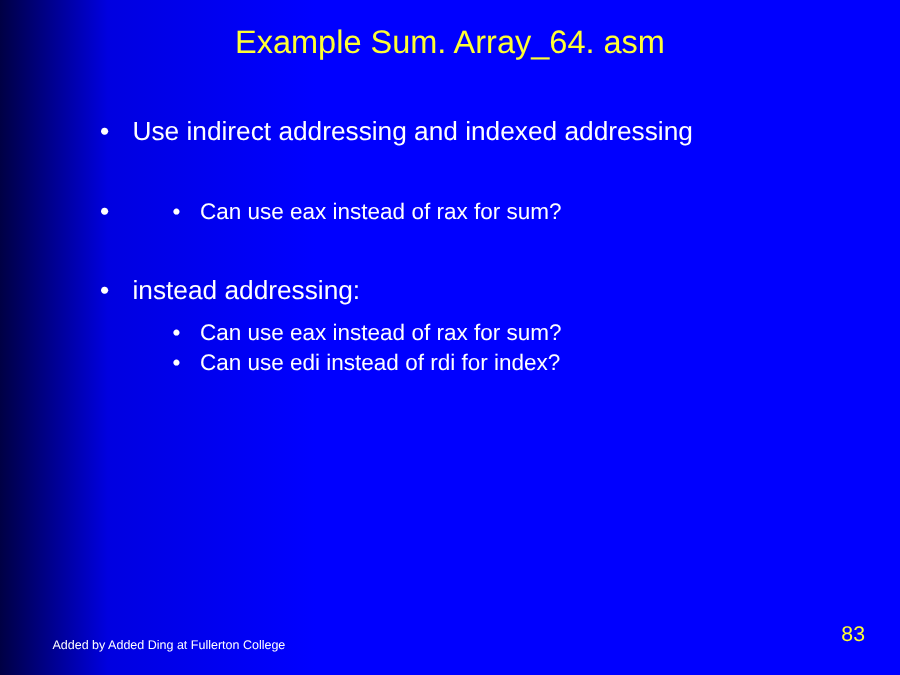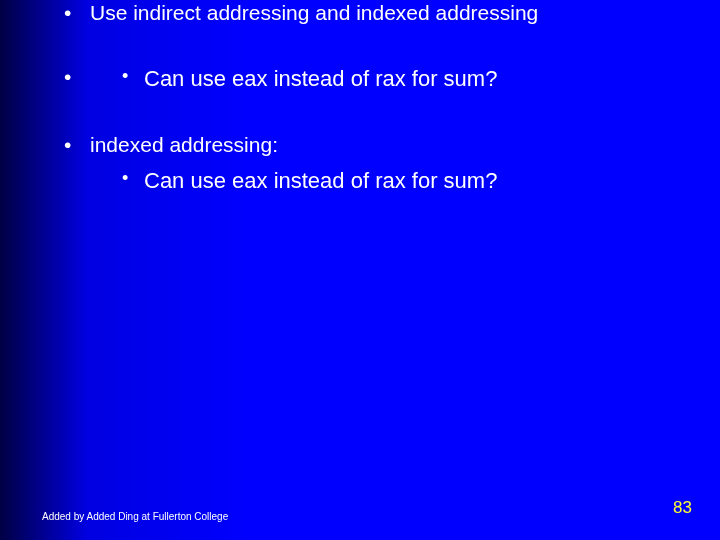--- a/index.html
+++ b/index.html
@@ -26,21 +26,21 @@
     font-weight: 400;
   }
   .content {
     padding-left: 60px;
     padding-right: 40px;
     color: #ffffff;
   }
   ul.lvl1 {
     list-style: none;
     padding: 0;
-    margin: 0;
+    margin: 16px;
   }
   ul.lvl1 > li {
     position: relative;
     padding-left: 30px;
     font-size: 21px;
     line-height: 1.25;
     margin-bottom: 38px;
   }
   ul.lvl1 > li::before {
     content: "•";
@@ -50,21 +50,21 @@
     font-size: 21px;
   }
   ul.lvl2 {
     list-style: none;
     padding: 0;
     margin: 8px 0 0 28px;
   }
   ul.lvl2 > li {
     position: relative;
     padding-left: 26px;
-    font-size: 22px;
+    font-size: 18px;
     line-height: 1.35;
   }
   ul.lvl2 > li::before {
     content: "•";
     position: absolute;
     left: 4px;
     top: 0;
     font-size: 18px;
   }
   .footer-left {
@@ -80,41 +80,45 @@
     bottom: 22px;
     color: #ffff33;
     font-size: 17px;
   }
 </style>
 </head>
 <body>
 
 <div class="slide">
 
+  <div class="title">Example Sum. Array_64. asm</div>
 
   <div class="content">
     <ul class="lvl1">
 
       <li>
         <span>Use indirect addressing and indexed addressing</span>
       </li>
 
       <li>
         <ul class="lvl2">
           <li>
             <span>Can use eax instead of rax for sum?</span>
           </li>
         </ul>
       </li>
 
       <li>
-        <span>indexed addressing:</span>
+        <span>instead addressing:</span>
         <ul class="lvl2">
           <li>
             <span>Can use eax instead of rax for sum?</span>
+          </li>
+          <li>
+            <span>Can use edi instead of rdi for index?</span>
           </li>
         </ul>
       </li>
 
     </ul>
   </div>
 
   <div class="footer-left">Added by Added Ding at Fullerton College</div>
   <div class="footer-right">83</div>
 

